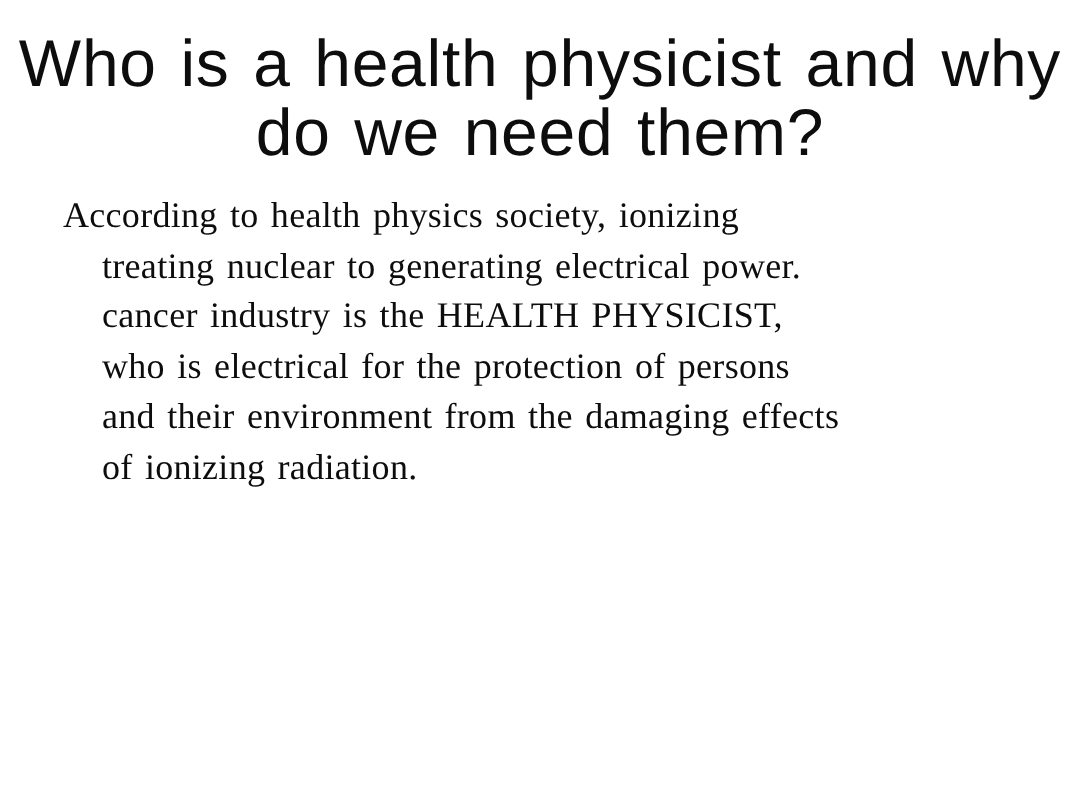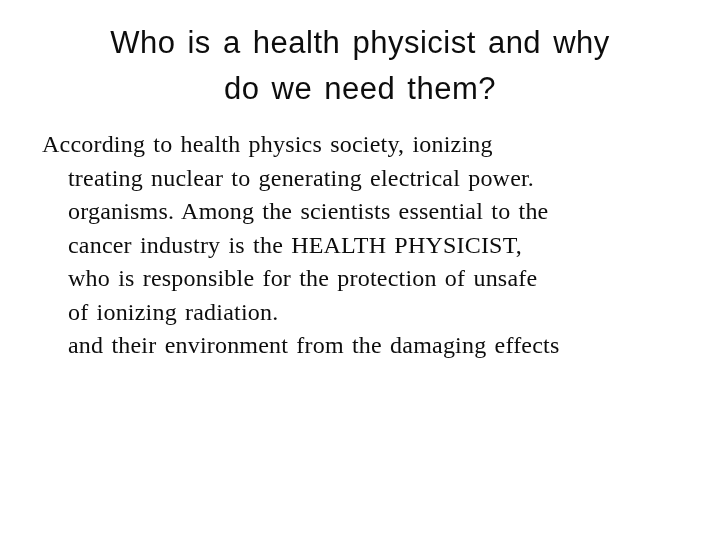--- a/index.html
+++ b/index.html
@@ -13,21 +13,21 @@
     height: 540px;
     background: #ffffff;
     overflow: hidden;
     font-family: "Liberation Sans", "DejaVu Sans", sans-serif;
     color: #111111;
   }
   .slide-title {
     margin-top: 20px;
     width: 100%;
     text-align: center;
-    font-size: 31px;
+    font-size: 44px;
     line-height: 46px;
     font-weight: 400;
     letter-spacing: 0.5px;
     word-spacing: 3px;
     color: #0d0d0d;
   }
   .slide-body {
     margin-top: 16px;
     padding-left: 68px;
     padding-right: 30px;
@@ -50,19 +50,18 @@
 
 <div class="slide">
   <div class="slide-title">
       <div class="line title-line">Who is a health physicist and why</div>
       <div class="line title-line">do we need them?</div>
     </div>
 
   <div class="slide-body">
       <div class="line body-line first">According to health physics society, ionizing</div>
       <div class="line body-line">treating nuclear to generating electrical power.</div>
-      <div class="line body-line">organisms. Among the scientists essential to the</div>
       <div class="line body-line">cancer industry is the HEALTH PHYSICIST,</div>
-      <div class="line body-line">who is responsible for the protection of unsafe</div>
+      <div class="line body-line">who is electrical for the protection of persons</div>
+      <div class="line body-line">and their environment from the damaging effects</div>
       <div class="line body-line">of ionizing radiation.</div>
-      <div class="line body-line">and their environment from the damaging effects</div>
     </div>
 </div>
 
 </body></html>

